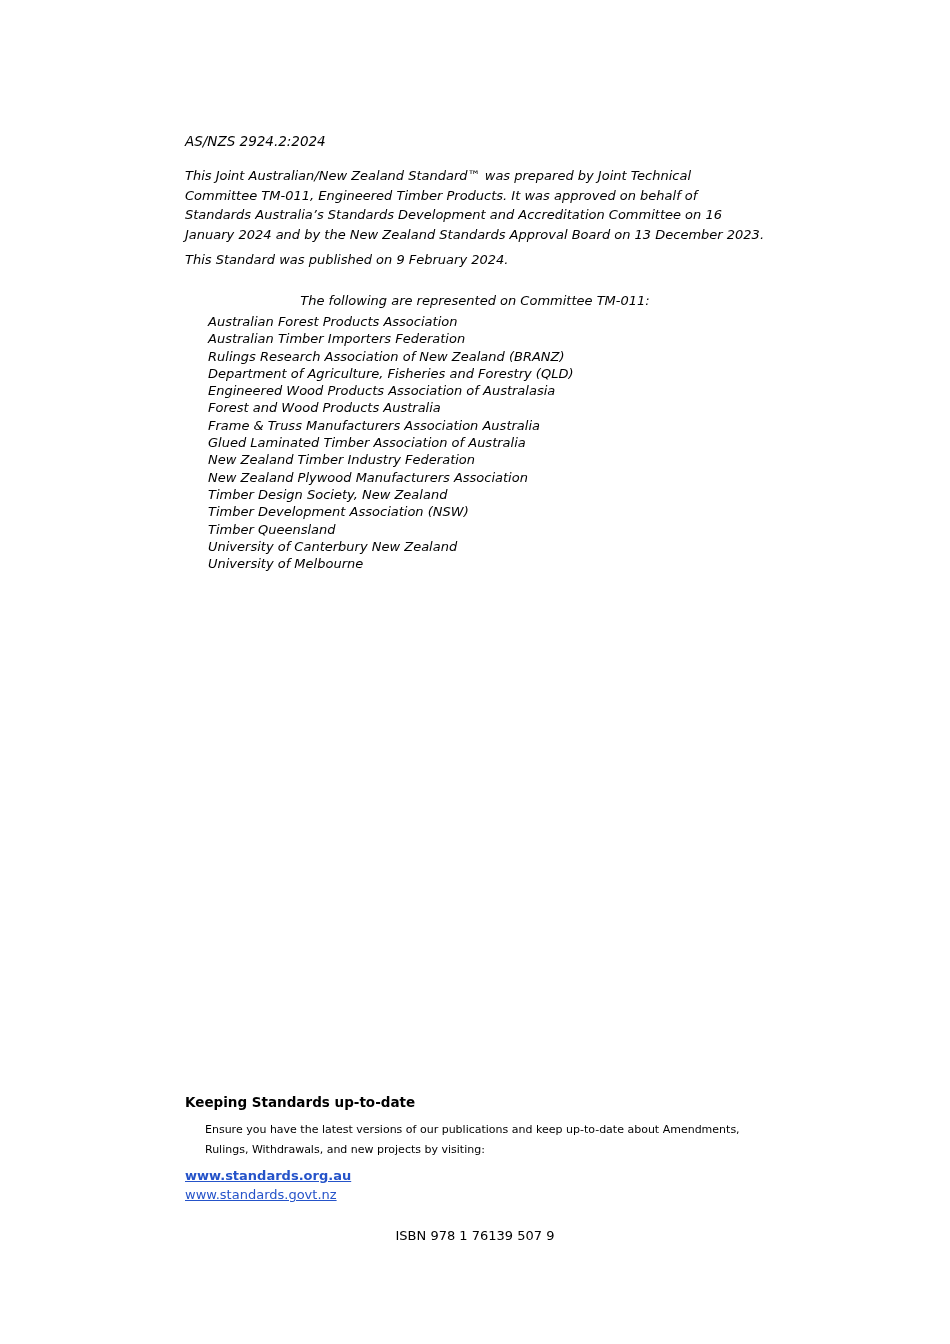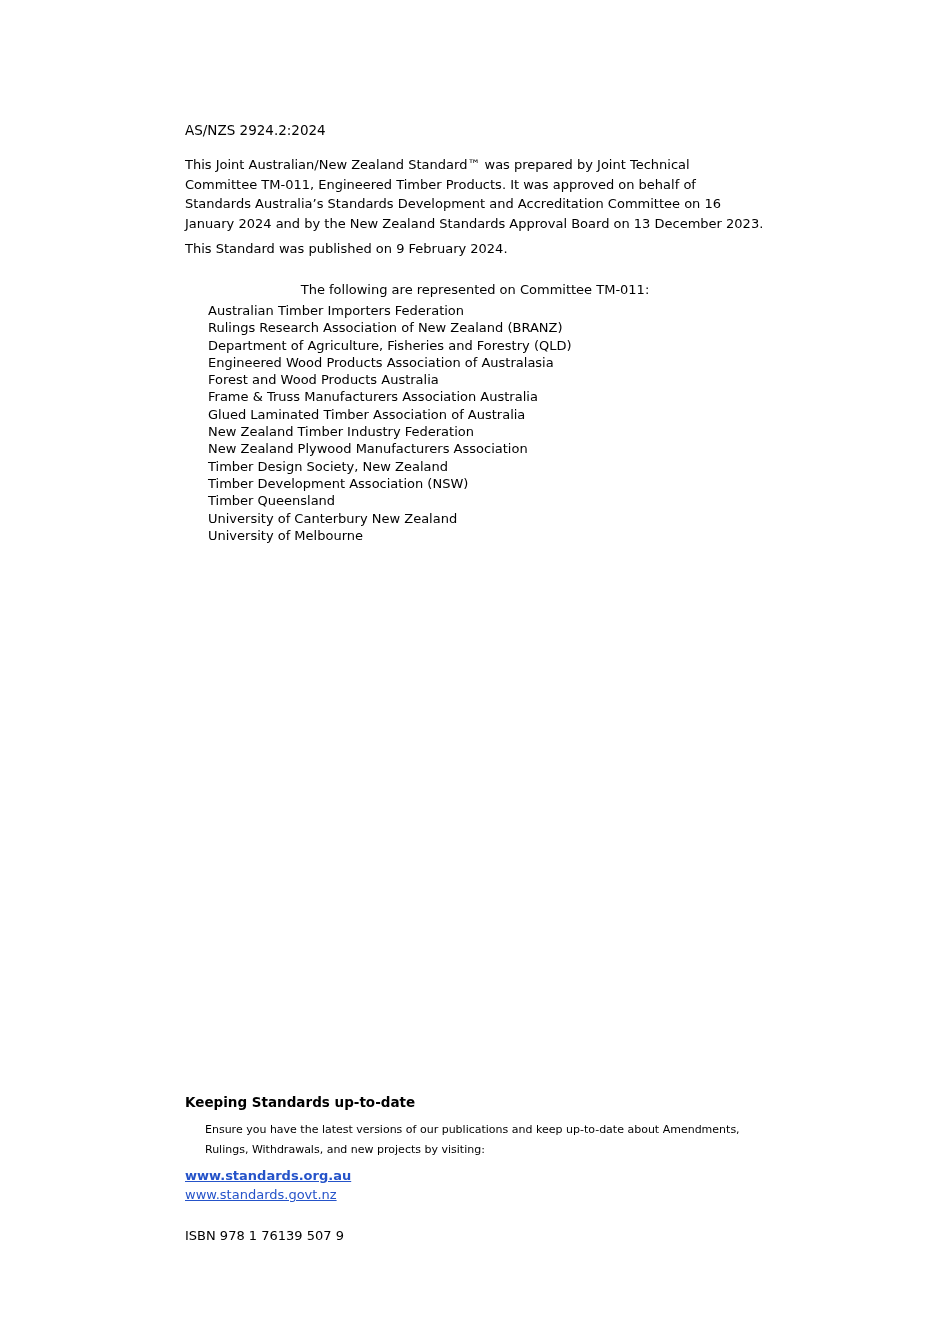--- a/index.html
+++ b/index.html
@@ -8,24 +8,25 @@
   body {
     width: 950px;
     height: 1344px;
     position: relative;
     font-family: "DejaVu Sans", "Liberation Sans", sans-serif;
     color: var(--text-color);
     overflow: hidden;
   }
   .page-top {
     position: absolute;
-    top: 122px;
+    top: 133px;
     left: 185px;
     width: 580px;
     font-size: 13px;
+    font-style: italic;
   }
   .doc-ref {
     font-size: 13.5px;
     line-height: 17px;
     margin-bottom: 16px;
   }
   .para {
     font-size: 13px;
     line-height: 19.5px;
     margin-bottom: 6px;
@@ -78,35 +79,37 @@
     line-height: 17px;
     color: var(--link-color);
     text-decoration: underline;
     cursor: pointer;
   }
   .link-row-1 { margin-bottom: 0; font-weight: bold; }
   .link-row-2 { margin-bottom: 24px; }
   .isbn-line {
     font-size: 13px;
     line-height: 17px;
+    text-align: center;
   }
 </style>
 </head>
 <body>
 
 <div class="page-top">
   <div class="doc-ref">AS/NZS 2924.2:2024</div>
 
   <p class="para">This Joint Australian/New Zealand Standard™ was prepared by Joint Technical Committee TM-011, Engineered Timber Products. It was approved on behalf of Standards Australia’s Standards Development and Accreditation Committee on 16 January 2024 and by the New Zealand Standards Approval Board on 13 December 2023.</p>
 
   <p class="published-line">This Standard was published on 9 February 2024.</p>
 
   <p class="committee-intro">The following are represented on Committee TM-011:</p>
 
   <ul class="member-list">
+    <li>Australian Forest Products Association</li>
     <li>Australian Timber Importers Federation</li>
     <li>Rulings Research Association of New Zealand (BRANZ)</li>
     <li>Department of Agriculture, Fisheries and Forestry (QLD)</li>
     <li>Engineered Wood Products Association of Australasia</li>
     <li>Forest and Wood Products Australia</li>
     <li>Frame &amp; Truss Manufacturers Association Australia</li>
     <li>Glued Laminated Timber Association of Australia</li>
     <li>New Zealand Timber Industry Federation</li>
     <li>New Zealand Plywood Manufacturers Association</li>
     <li>Timber Design Society, New Zealand</li>

